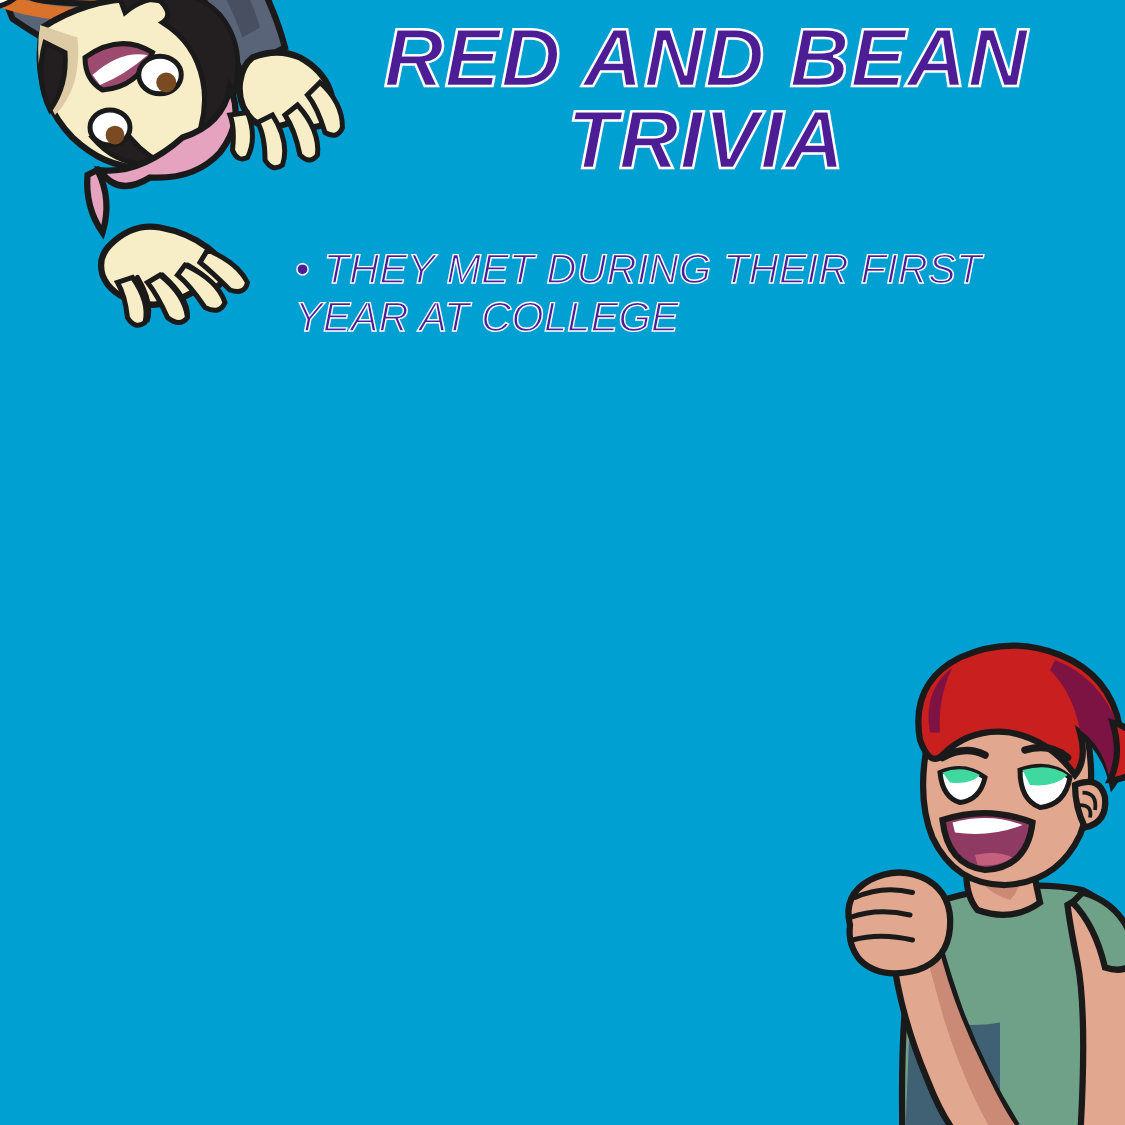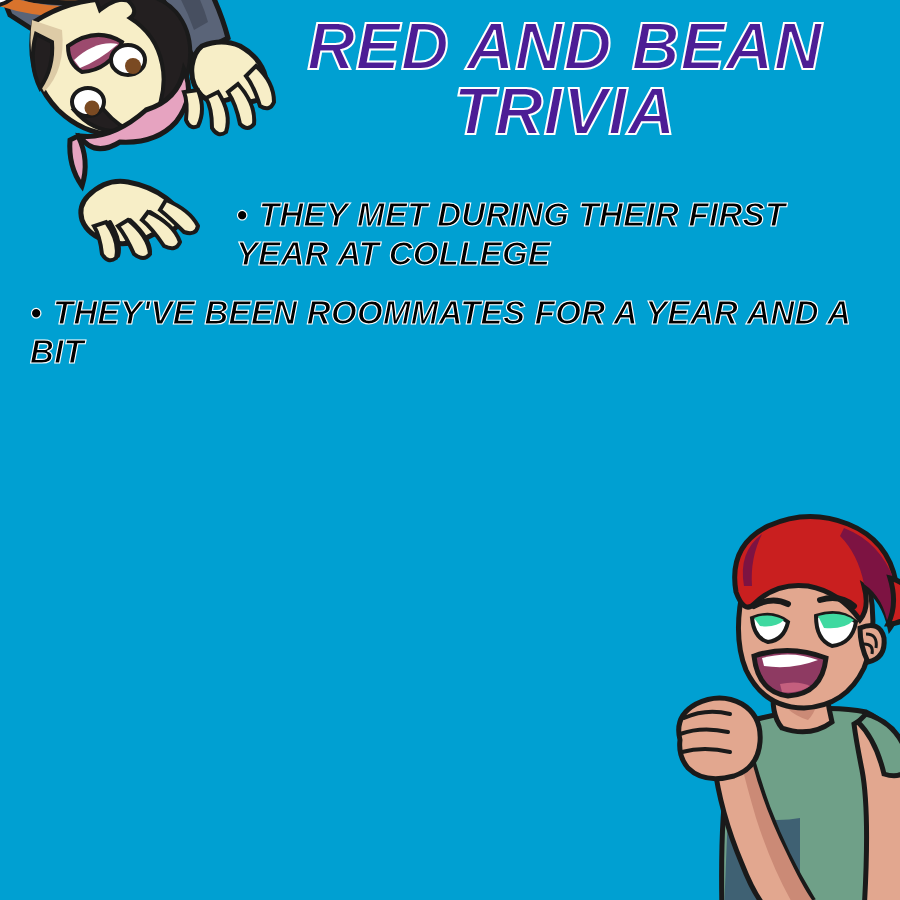--- a/index.html
+++ b/index.html
@@ -26,23 +26,23 @@
     z-index:6;
     -webkit-text-stroke:2px #ffffff;
   }
 
   
   .facts{
     position:absolute;left:0;top:196px;width:900px;
     z-index:5;
   }
   .fact{
-    color:#000000;
+    color:#4c1d95;
     font-family:"Liberation Sans", sans-serif;
-    font-weight:bold;font-style:italic;
+    font-weight:normal;font-style:italic;
     font-size:33px;line-height:1.18;
     letter-spacing:0.3px;
     text-transform:uppercase;
     -webkit-text-stroke:1.1px #ffffff;
     margin-bottom:20px;
     padding:0 16px 0 30px;
   }
   .fact.indented{padding-left:236px;padding-right:24px;}
   .fact .bul{ letter-spacing:2px; }
   .aside{
@@ -126,24 +126,20 @@
 
   <div class="facts">
 
     <div class="fact indented">
       <span class="bul">•</span>
       <span>THEY MET DURING THEIR FIRST YEAR AT COLLEGE</span>
     </div>
 
 
 
-    <div class="fact">
-      <span class="bul">•</span>
-      <span>THEY'VE BEEN ROOMMATES FOR A YEAR AND A BIT</span>
-    </div>
 
 
 
   </div>
 
   <svg class="red" viewBox="0 0 260 400">
 
     <path d="M96 208 Q78 224 70 262 Q62 306 64 400 L250 400 Q254 300 246 252 Q238 214 208 200 Q160 190 96 208 Z" fill="#6fa088" stroke="#1a1a1a" stroke-width="5"></path>
     <path d="M70 300 Q110 312 142 306 L142 400 L66 400 Z" fill="#3f6173"></path>
 

